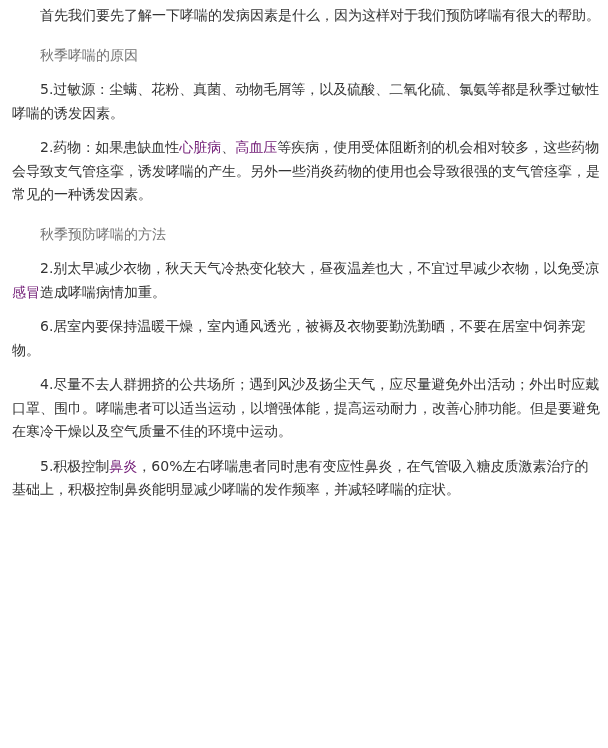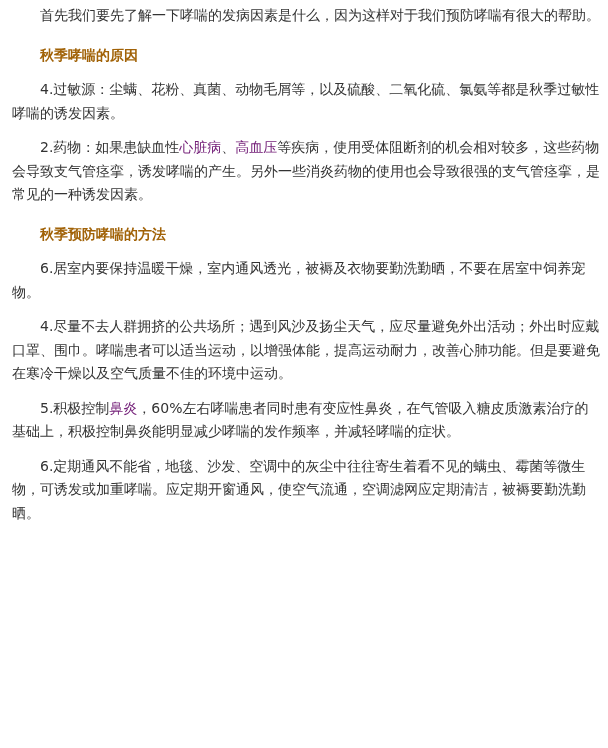--- a/index.html
+++ b/index.html
@@ -21,49 +21,49 @@
     width: 590px;
   }
   .article p {
     margin: 0 0 11px 0;
     line-height: 23.5px;
     text-indent: 28px;
     letter-spacing: 0px;
     word-break: break-all;
   }
   .article p.heading {
-    font-weight: bold;
-    color: #a16207;
+    font-weight: normal;
+    color: #737373;
     margin-top: 16px;
   }
   .article a {
     color: #701a75;
     text-decoration: none;
   }
 </style>
 </head>
 <body>
 
 <div class="article">
 
   <p>首先我们要先了解一下哮喘的发病因素是什么，因为这样对于我们预防哮喘有很大的帮助。</p>
 
   <p class="heading">秋季哮喘的原因</p>
 
-  <p>4.过敏源：尘螨、花粉、真菌、动物毛屑等，以及硫酸、二氧化硫、氯氨等都是秋季过敏性哮喘的诱发因素。</p>
+  <p>5.过敏源：尘螨、花粉、真菌、动物毛屑等，以及硫酸、二氧化硫、氯氨等都是秋季过敏性哮喘的诱发因素。</p>
 
   <p><span>2.药物：如果患缺血性</span><a href="#">心脏病</a><span>、</span><a href="#">高血压</a><span>等疾病，使用受体阻断剂的机会相对较多，这些药物会导致支气管痉挛，诱发哮喘的产生。另外一些消炎药物的使用也会导致很强的支气管痉挛，是常见的一种诱发因素。</span></p>
 
 
 
   <p class="heading">秋季预防哮喘的方法</p>
 
 
+  <p><span>2.别太早减少衣物，秋天天气冷热变化较大，昼夜温差也大，不宜过早减少衣物，以免受凉</span><a href="#">感冒</a><span>造成哮喘病情加重。</span></p>
 
   <p>6.居室内要保持温暖干燥，室内通风透光，被褥及衣物要勤洗勤晒，不要在居室中饲养宠物。</p>
 
   <p>4.尽量不去人群拥挤的公共场所；遇到风沙及扬尘天气，应尽量避免外出活动；外出时应戴口罩、围巾。哮喘患者可以适当运动，以增强体能，提高运动耐力，改善心肺功能。但是要避免在寒冷干燥以及空气质量不佳的环境中运动。</p>
 
   <p><span>5.积极控制</span><a href="#">鼻炎</a><span>，60%左右哮喘患者同时患有变应性鼻炎，在气管吸入糖皮质激素治疗的基础上，积极控制鼻炎能明显减少哮喘的发作频率，并减轻哮喘的症状。</span></p>
 
-  <p>6.定期通风不能省，地毯、沙发、空调中的灰尘中往往寄生着看不见的螨虫、霉菌等微生物，可诱发或加重哮喘。应定期开窗通风，使空气流通，空调滤网应定期清洁，被褥要勤洗勤晒。</p>
 
 </div>
 
 </body></html>

